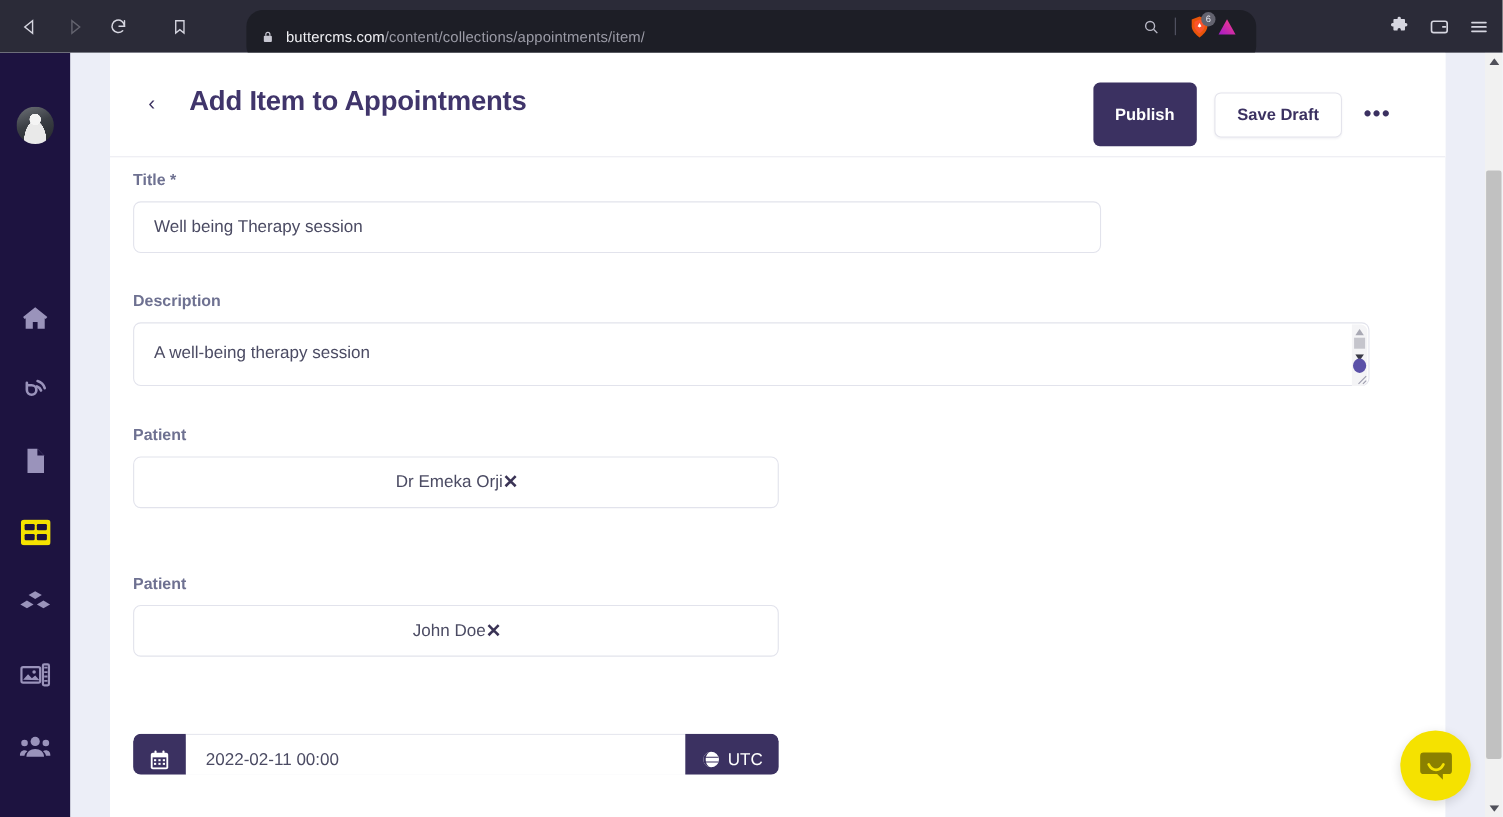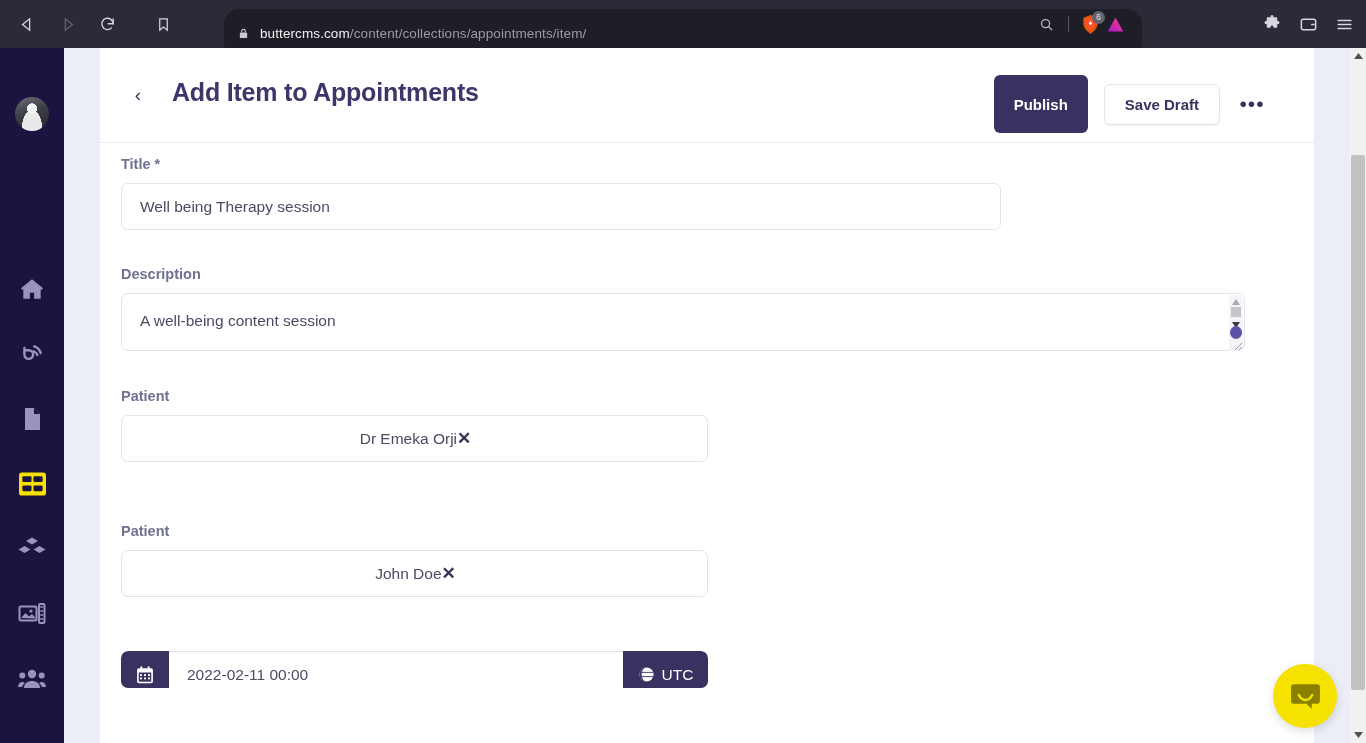--- a/index.html
+++ b/index.html
@@ -180,20 +180,21 @@
     position:absolute; left:1px; top:31px; width:12px; height:13px;
     background:#5b51a8; border-radius:50%;
   }
   #resize-grip{ position:absolute; right:1px; bottom:1px; width:12px; height:12px;}
 
   
   #sched-row{
     margin-left:21px; width:587px; height:37px; display:flex;
     border-radius:7px; overflow:hidden;
     box-shadow:0 0 0 1px #e2e3ec inset;
+    margin-top:16px;
   }
   #cal-btn{
     width:48px; height:47px; background:#3b3161;
     display:flex; align-items:center; justify-content:center;
     border-radius:7px 0 0 7px; cursor:pointer;
   }
   #sched-input{
     flex:1; height:47px; background:#ffffff;
     display:flex; align-items:center; padding-left:18px;
     font-size:15.5px; color:#4b4b63;
@@ -406,21 +407,21 @@
       <div class="field" style="top:12px">
         <label class="f-label"><span>Title</span> <span class="req">*</span></label>
         <div class="f-input w880">
           <span>Well being Therapy session</span>
         </div>
       </div>
 
       <div class="field" style="top:122px">
         <label class="f-label">Description</label>
         <div id="desc-box">
-          <span id="desc-text">A well-being content session</span>
+          <span id="desc-text">A well-being therapy session</span>
 
           <div id="desc-scrollbar">
             <span class="ta-arrow" style="top:2px">
               <svg width="8" height="6" viewBox="0 0 8 6">
                   <polygon points="4,0 8,6 0,6" fill="#a9a9b4"></polygon>
                 </svg>
             </span>
             <div id="ta-thumb"></div>
             <span class="ta-arrow" style="top:25px">
               <svg width="8" height="6" viewBox="0 0 8 6">

